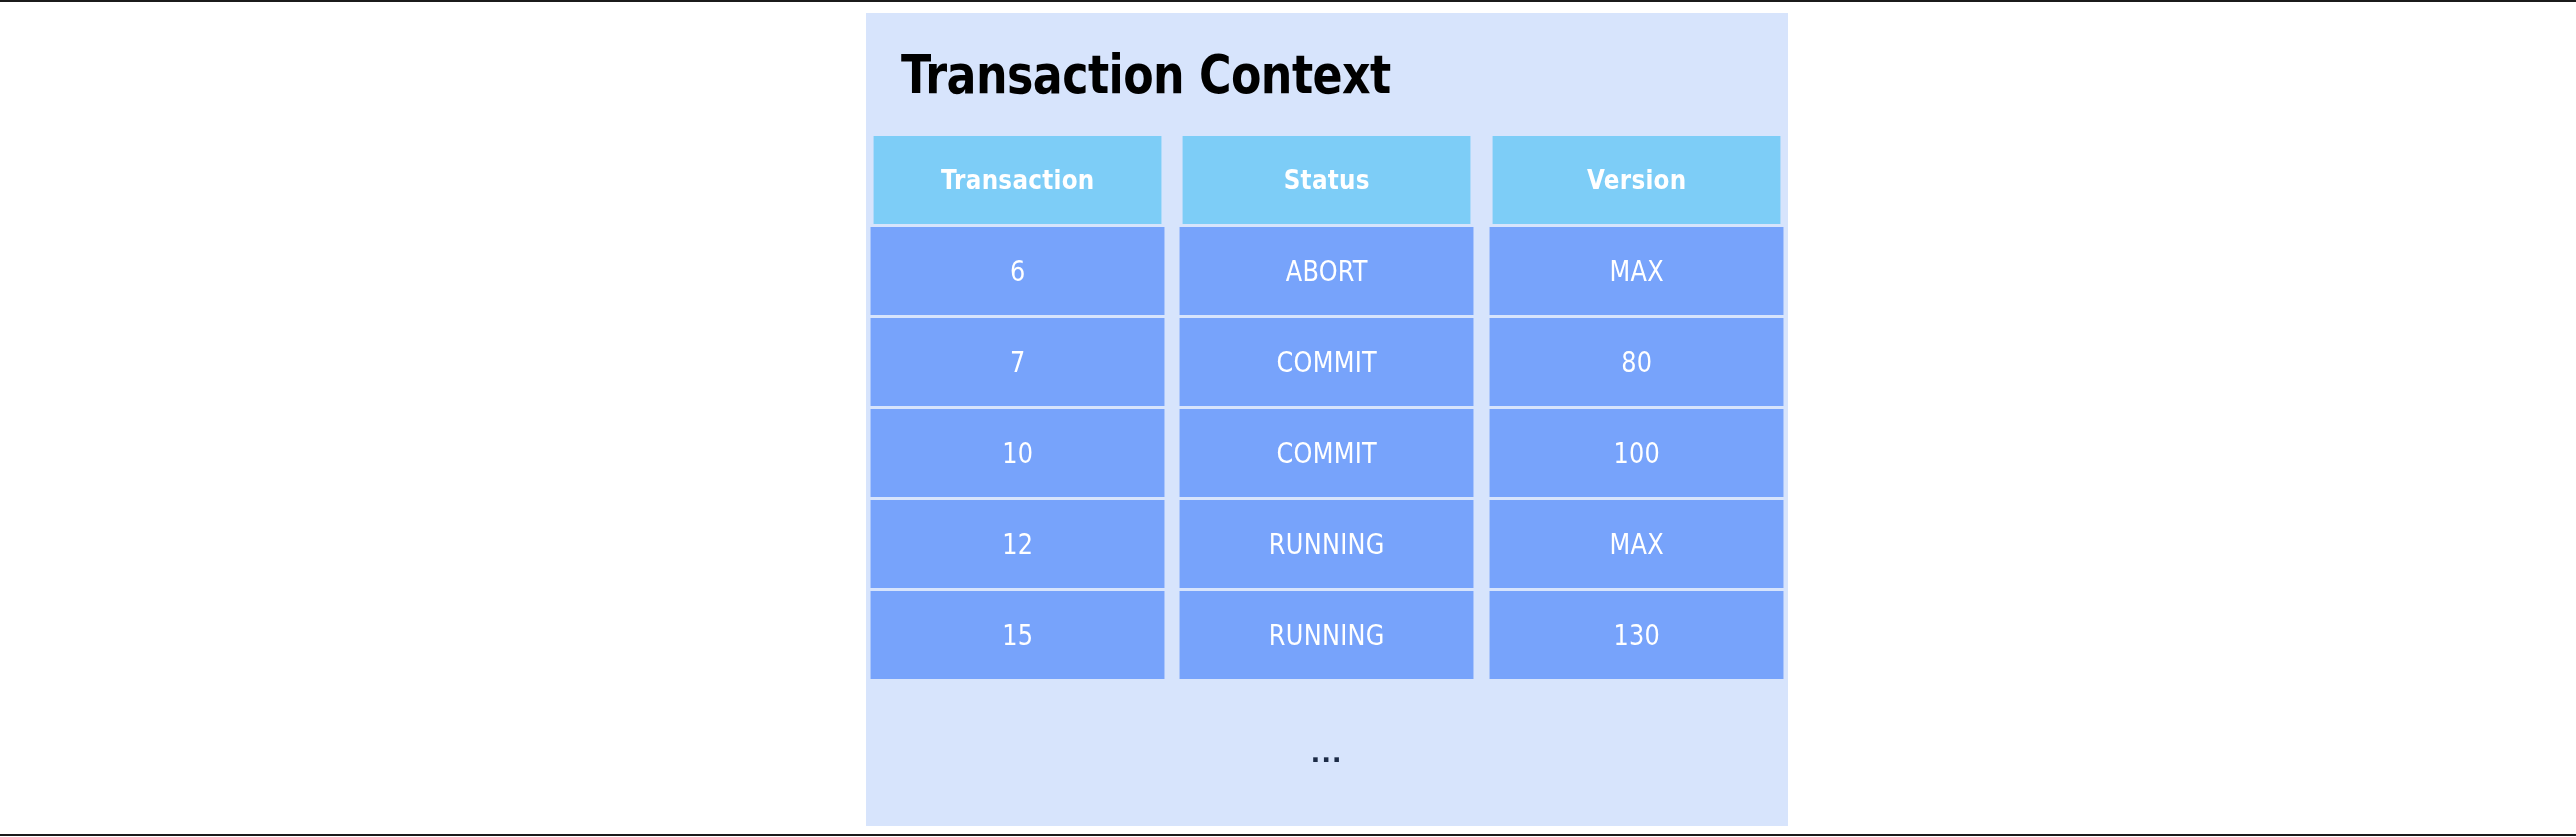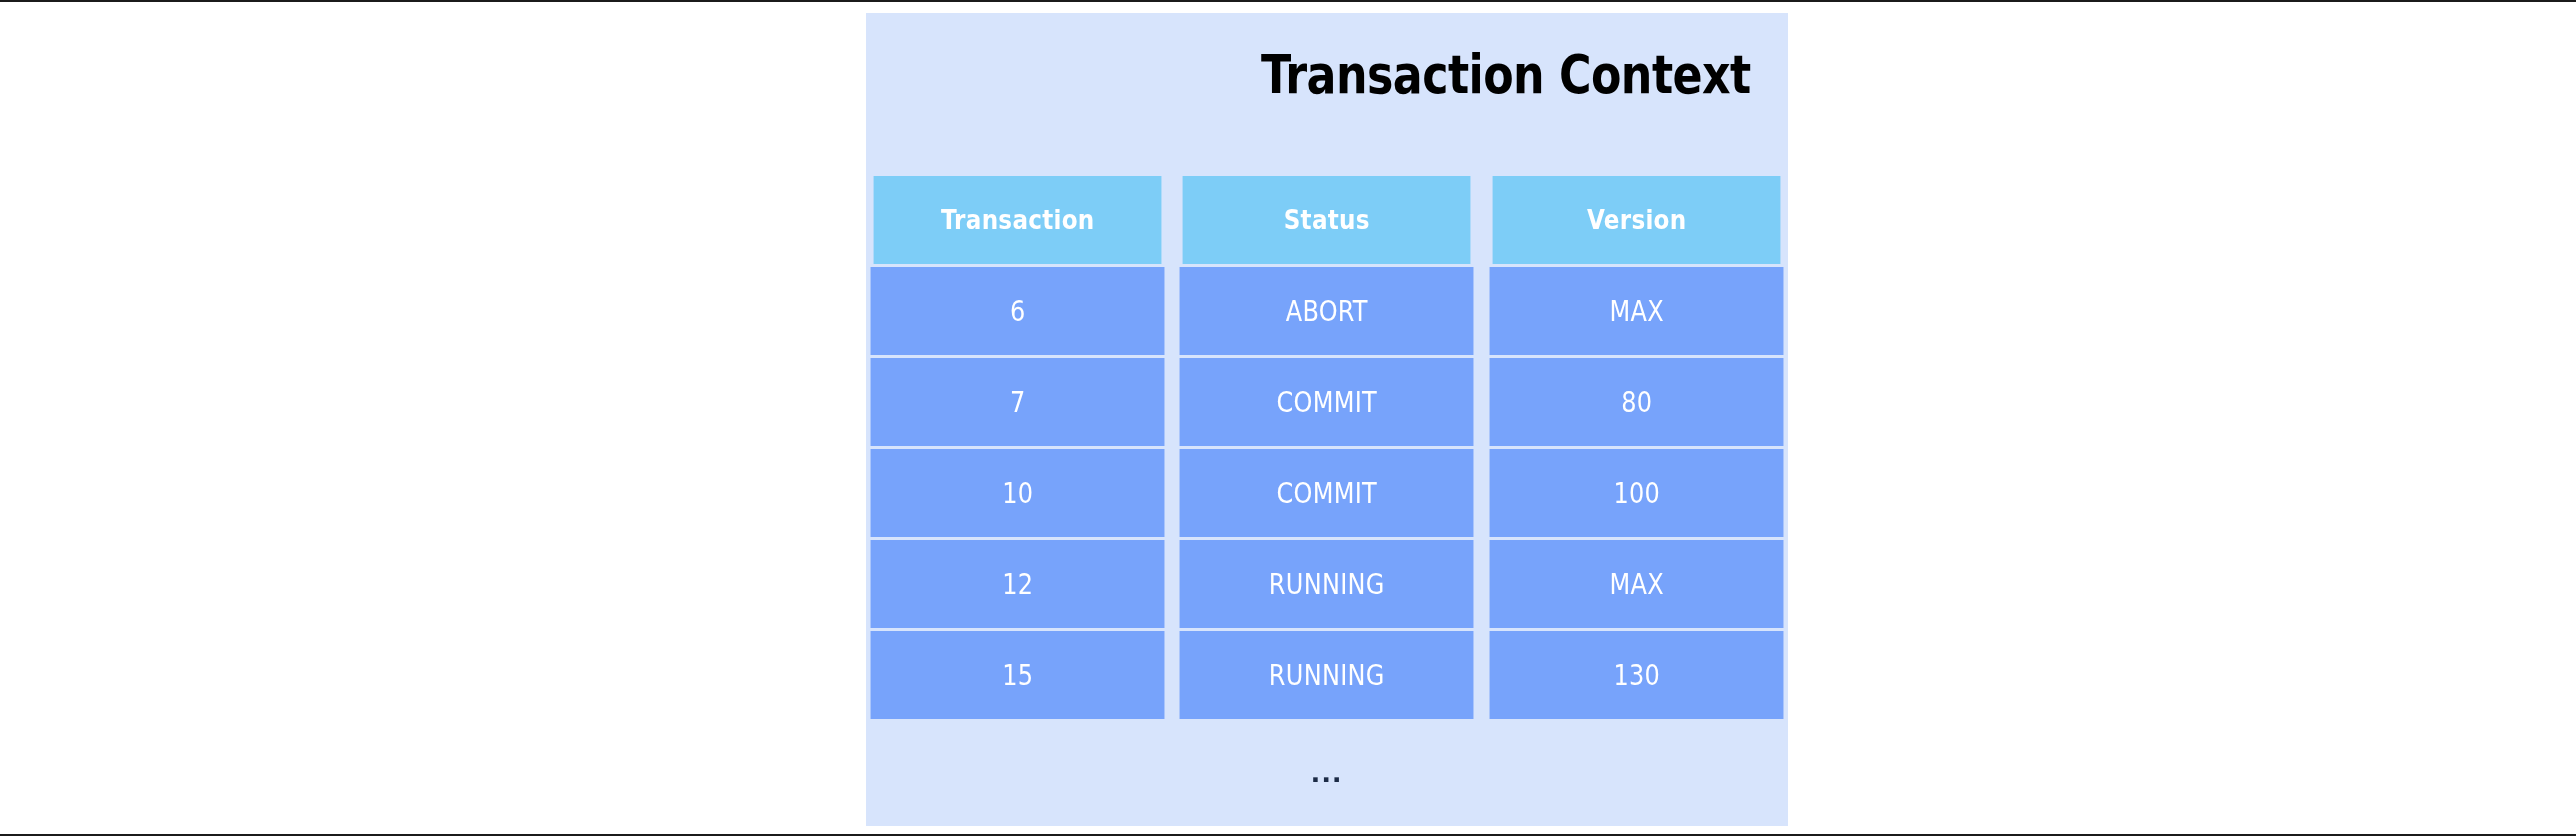--- a/index.html
+++ b/index.html
@@ -39,23 +39,22 @@
     display: flex;
     flex-direction: column;
   }
 
   
   .card-title-band {
     height: 123px;
     flex: none;
     display: flex;
     align-items: center;
-    padding-left: 26px;
+    padding-left: 35px;
     box-sizing: border-box;
-    justify-content: flex-end;
   }
   .card-title {
     font-family: "DejaVu Sans Condensed", "Liberation Sans Narrow", "Liberation Sans", sans-serif;
     font-weight: 700;
     font-size: 53px;
     line-height: 1;
     color: #000000;
     letter-spacing: -0.6px;
     transform: scaleX(0.93);
     transform-origin: left center;
@@ -66,21 +65,20 @@
   .table {
     flex: none;
     display: flex;
     flex-direction: column;
   }
 
   .row {
     display: flex;
     height: 91px;
     box-sizing: border-box;
-    margin-top: 40px;
   }
   .row + .row { margin-top: 0; }
 
   .cell {
     flex: 1 1 0;
     margin: 0 2.9px 3.5px 2.9px;
     display: flex;
     align-items: center;
     justify-content: center;
     box-sizing: border-box;

